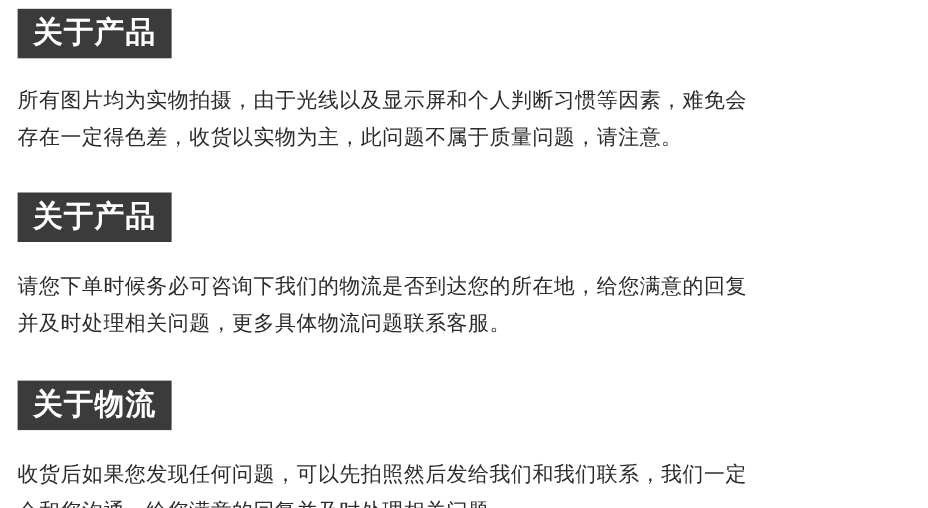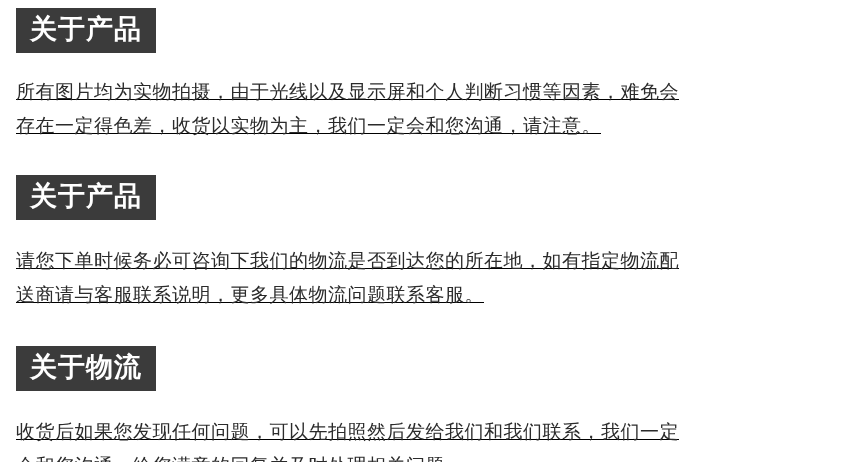--- a/index.html
+++ b/index.html
@@ -12,21 +12,20 @@
     background: #ffffff;
     font-family: "Liberation Sans", "DejaVu Sans", sans-serif;
     overflow: hidden;
   }
   .page {
     width: 712px;
     height: 462px;
     position: relative;
     box-sizing: border-box;
     padding: 0 16px;
-    text-decoration: underline;
   }
   .section {
     margin: 0;
   }
   .section-heading {
     display: inline-block;
     background: #3b3b3b;
     color: #ffffff;
     font-size: 27px;
     font-weight: bold;
@@ -54,26 +53,26 @@
   #section-service { padding-top: 34px; }
   #section-service .section-body { margin-top: 24px; }
 </style>
 </head>
 <body>
 
 <div class="page">
 
   <div class="section" id="section-product">
     <div class="section-heading">关于产品</div>
-    <p class="section-body">所有图片均为实物拍摄，由于光线以及显示屏和个人判断习惯等因素，难免会存在一定得色差，收货以实物为主，我们一定会和您沟通，请注意。</p>
+    <p class="section-body">所有图片均为实物拍摄，由于光线以及显示屏和个人判断习惯等因素，难免会存在一定得色差，收货以实物为主，此问题不属于质量问题，请注意。</p>
   </div>
 
   <div class="section" id="section-logistics">
     <div class="section-heading">关于产品</div>
-    <p class="section-body">请您下单时候务必可咨询下我们的物流是否到达您的所在地，如有指定物流配送商请与客服联系说明，更多具体物流问题联系客服。</p>
+    <p class="section-body">请您下单时候务必可咨询下我们的物流是否到达您的所在地，给您满意的回复并及时处理相关问题，更多具体物流问题联系客服。</p>
   </div>
 
   <div class="section" id="section-service">
     <div class="section-heading">关于物流</div>
     <p class="section-body">收货后如果您发现任何问题，可以先拍照然后发给我们和我们联系，我们一定会和您沟通，给您满意的回复并及时处理相关问题。</p>
   </div>
 
 </div>
 
 </body></html>

